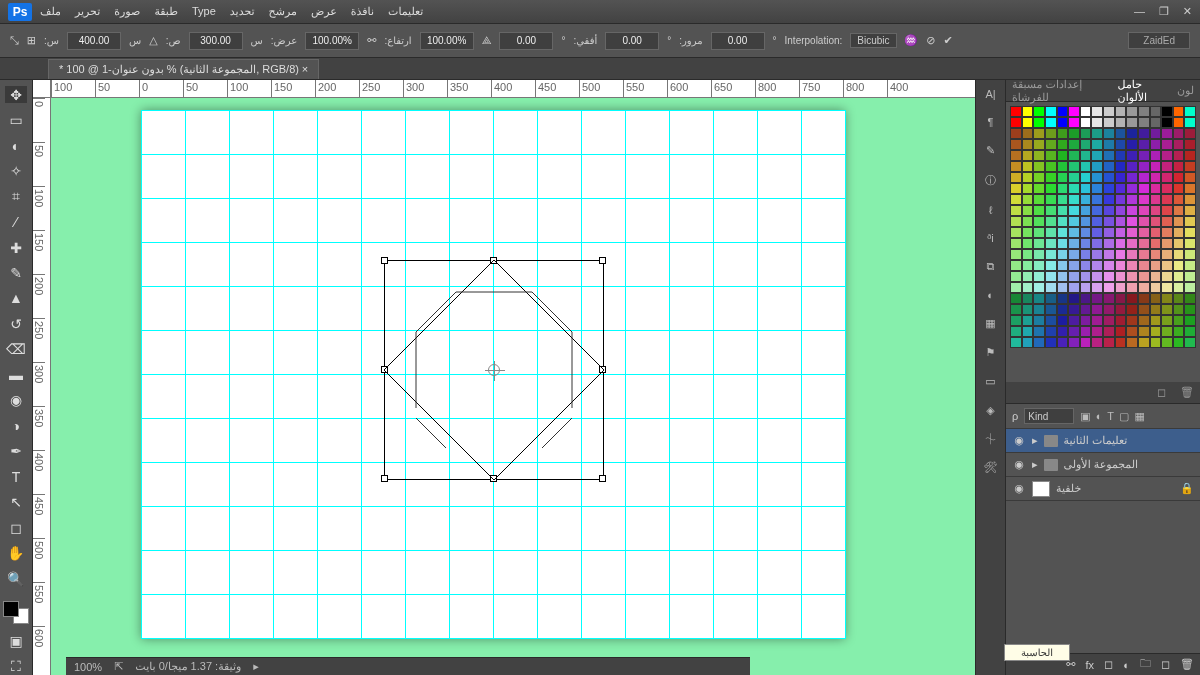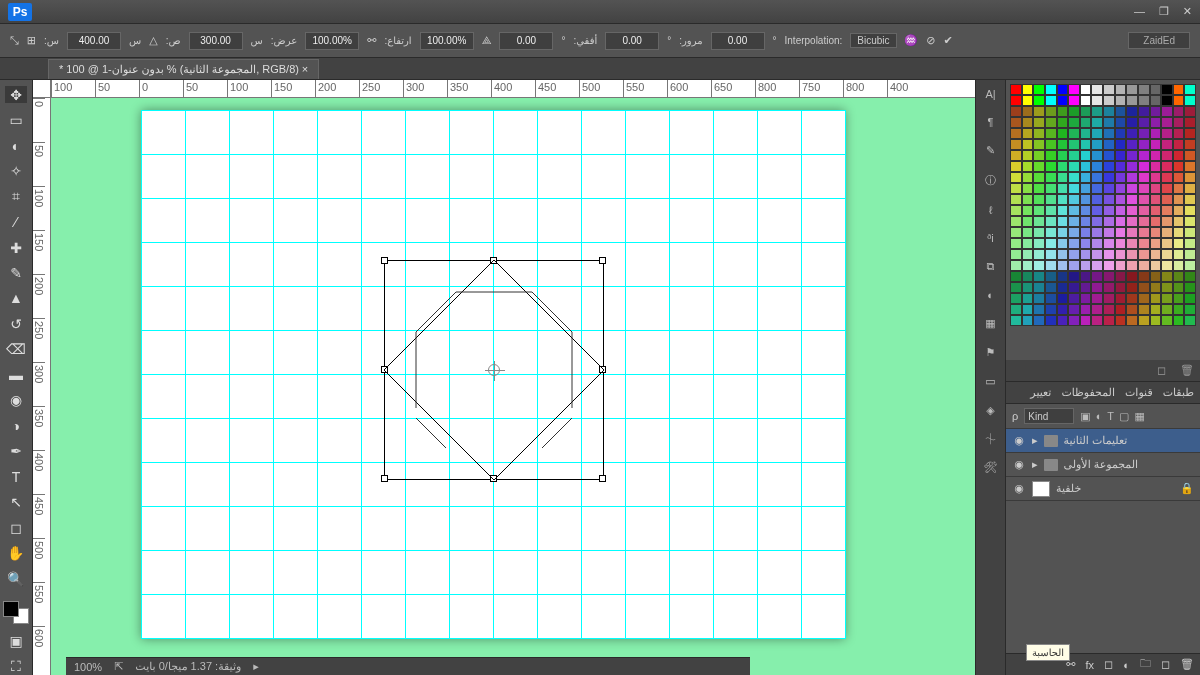--- a/index.html
+++ b/index.html
@@ -50,27 +50,39 @@
 .layers-opts input{width:50px;height:16px;background:#3f3f3f;border:1px solid #666;color:#ccc;font-size:10px;padding:0 3px}
 .layers-row{padding:3px 6px;display:flex;align-items:center;justify-content:space-between;font-size:10px;border-bottom:1px solid #3a3a3a}
 .layer{height:24px;display:flex;align-items:center;padding:0 6px;gap:6px;font-size:10px;border-bottom:1px solid #3a3a3a}
 .layer .eye{width:14px;text-align:center}
 .layer .thumb{width:18px;height:16px;background:#fff;border:1px solid #888}
 .layer .folder{width:14px;height:12px;background:#888;border-radius:1px}
 .layer.active{background:#3d5e8c}
 .layers-foot{margin-top:auto;height:22px;background:#424242;display:flex;align-items:center;justify-content:flex-end;padding:0 6px;gap:10px;border-top:1px solid #2a2a2a}
 .statusbar{position:absolute;bottom:0;left:33px;right:225px;height:18px;background:#424242;border-top:1px solid #2a2a2a;display:flex;align-items:center;padding:0 8px;gap:12px;font-size:10px;color:#bbb}
 .icon-row{display:flex;gap:5px;font-size:12px;color:#bbb}
-.tooltip{position:absolute;background:#fffde7;border:1px solid #888;color:#333;padding:2px 5px;font-size:10px}
+.tooltip{position:absolute;background:#fffde7;border:1px solid #888;color:#333;padding:2px 16px;font-size:10px}
 </style>
 </head>
 <body>
 
 <div class="menubar">
   <div class="ps-logo">Ps</div>
+  <div class="menus">
+    <span>ملف</span>
+    <span>تحرير</span>
+    <span>صورة</span>
+    <span>طبقة</span>
+    <span>Type</span>
+    <span>تحديد</span>
+    <span>مرشح</span>
+    <span>عرض</span>
+    <span>نافذة</span>
+    <span>تعليمات</span>
+  </div>
   <div class="win-controls">
     <span>—</span>
     <span>❐</span>
     <span>✕</span>
   </div>
 </div>
 
 <div class="optbar">
   <span>⤡</span>
   <span>⊞</span>
@@ -247,20 +259,25 @@
     <span>◐</span>
     <span>▦</span>
     <span>⚑</span>
     <span>▭</span>
     <span>◈</span>
     <span>⏆</span>
     <span>🛠</span>
   </div>
 
   <div class="panels">
+    <div class="panel-tabs">
+      <span>إعدادات مسبقة للفرشاة</span>
+      <span class="active">حامل الألوان</span>
+      <span>لون</span>
+    </div>
     <div class="swatches" id="sw">
         <div class="sw" style="background: rgb(255, 0, 0);"></div>
         <div class="sw" style="background: rgb(255, 255, 0);"></div>
         <div class="sw" style="background: rgb(0, 255, 0);"></div>
         <div class="sw" style="background: rgb(0, 255, 255);"></div>
         <div class="sw" style="background: rgb(0, 0, 255);"></div>
         <div class="sw" style="background: rgb(255, 0, 255);"></div>
         <div class="sw" style="background: rgb(255, 255, 255);"></div>
         <div class="sw" style="background: rgb(230, 230, 230);"></div>
         <div class="sw" style="background: rgb(204, 204, 204);"></div>
@@ -605,26 +622,20 @@
         <div class="sw" style="background: rgb(186, 161, 33);"></div>
         <div class="sw" style="background: rgb(156, 186, 33);"></div>
         <div class="sw" style="background: rgb(99, 186, 33);"></div>
         <div class="sw" style="background: rgb(43, 186, 33);"></div>
         <div class="sw" style="background: rgb(33, 186, 79);"></div>
       </div>
     <div class="panel-tabs" style="justify-content:flex-end;gap:14px">
       <span>◻</span>
       <span>🗑</span>
     </div>
-    <div class="layers-head">
-      <span>تعيير</span>
-      <span>المحفوظات</span>
-      <span>قنوات</span>
-      <span class="active">طبقات</span>
-    </div>
     <div class="layers-opts">
       <span>ρ</span>
         <input value="Kind" style="">
       <span class="icon-row">
         <span>▣</span>
         <span>◐</span>
         <span>T</span>
         <span>▢</span>
         <span>▦</span>
       </span>

